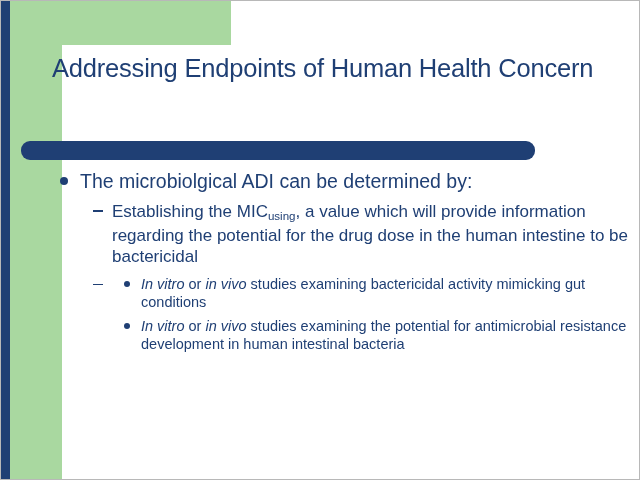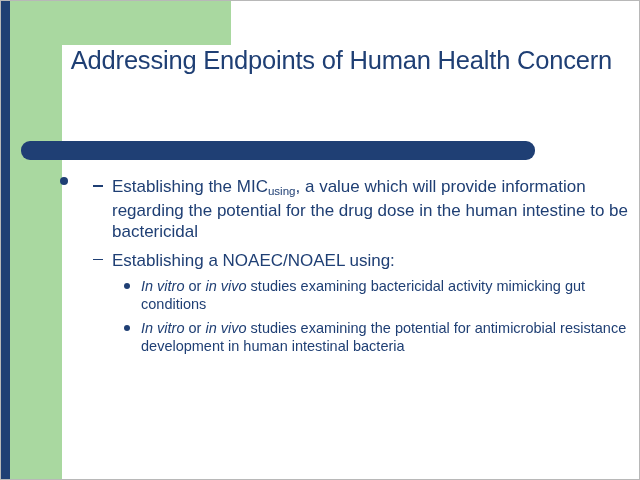--- a/index.html
+++ b/index.html
@@ -50,27 +50,26 @@
   .content {
     position: absolute;
     left: 61px;
     top: 0;
     right: 0;
     bottom: 0;
   }
   .title {
     position: absolute;
     left: -10px;
-    top: 44px;
+    top: 52px;
     width: 560px;
     color: #1f3f74;
     font-size: 25.5px;
     line-height: 30px;
     letter-spacing: -0.2px;
-    text-align: right;
   }
   .title-rule {
     position: absolute;
     left: -41px;
     top: 140px;
     width: 514px;
     height: 19px;
     background: #1f3f74;
     border-radius: 9px;
   }
@@ -151,30 +150,30 @@
   <div class="content">
 
     <div class="title">Addressing Endpoints of Human Health Concern</div>
 
     <div class="title-rule"></div>
 
     <div class="body">
 
       <div class="lvl1">
         <span class="bullet"></span>
+        <span>The microbiolgical ADI can be determined by:</span>
       </div>
 
       <div class="lvl2">
         <span class="dash"></span>
         <span>Establishing the MIC</span><sub>using</sub><span>, a value which will provide information regarding the potential for the drug dose in the human intestine to be bactericidal</span>
       </div>
 
       <div class="lvl2">
         <span class="dash"></span>
-        <span>Establishing a NOAEC/NOAEL using:</span>
       </div>
 
       <div class="lvl3">
         <span class="bullet-sm"></span>
         <span class="ital">In vitro</span><span> or </span><span class="ital">in vivo</span><span> studies examining bactericidal activity mimicking gut conditions</span>
       </div>
 
       <div class="lvl3">
         <span class="bullet-sm"></span>
         <span class="ital">In vitro</span><span> or </span><span class="ital">in vivo</span><span> studies examining the potential for antimicrobial resistance development in human intestinal bacteria</span>

